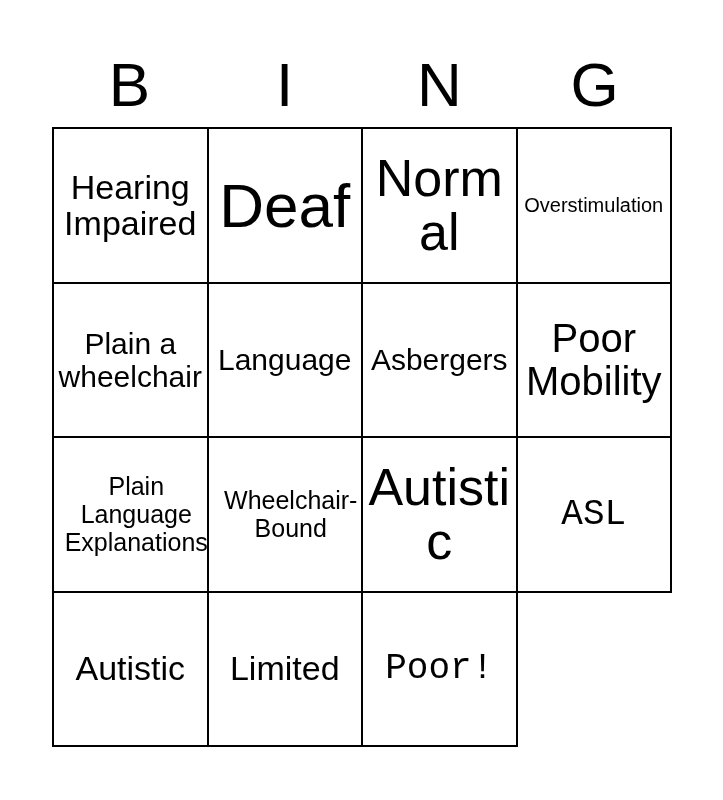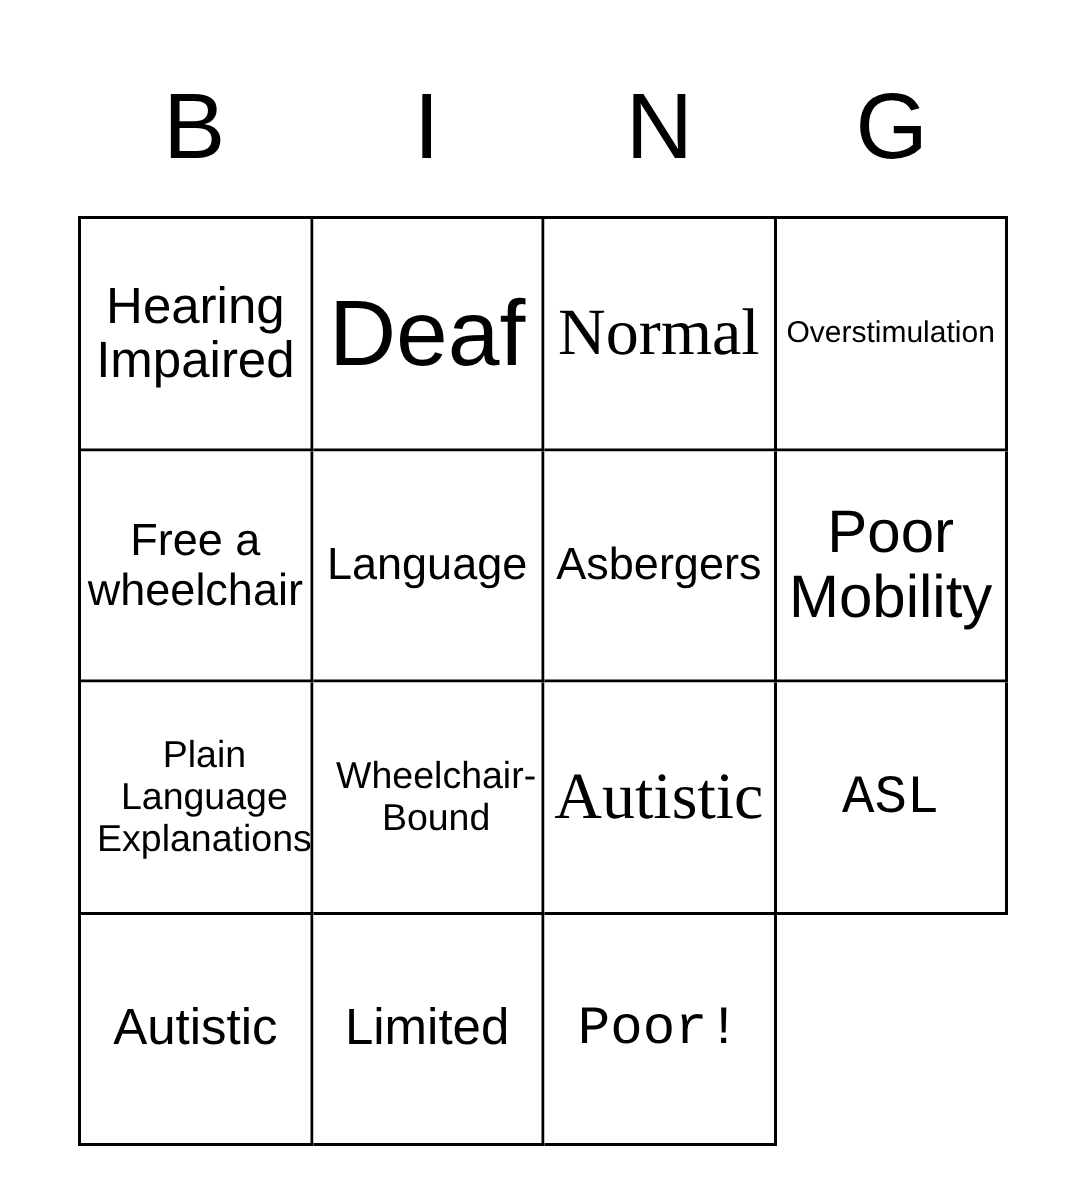--- a/index.html
+++ b/index.html
@@ -40,21 +40,21 @@
     font-weight: 400;
     letter-spacing: 0px;
     color: #000000;
     user-select: none;
   }
 
   
   #grid {
     position: absolute;
     left: 52px;
-    top: 144px;
+    top: 127px;
     width: 620px;
     height: 620px;
     display: grid;
     grid-template-columns: repeat(4, 1fr);
     grid-template-rows: repeat(4, 1fr);
     border-top: 2px solid #000000;
     border-left: 2px solid #000000;
     box-sizing: border-box;
     background: #ffffff;
   }
@@ -76,21 +76,21 @@
     color: #000000;
     width: 100%;
   }
 
   
   .sz-xs  { font-size: 20px; line-height: 1.15; }
   .sz-s   { font-size: 25px; line-height: 1.12; margin-left: 12px; }
   .sz-m   { font-size: 30px; line-height: 1.10; }
   .sz-ml  { font-size: 34px; line-height: 1.08; }
   .sz-l   { font-size: 40px; line-height: 1.06; text-align: center; }
-  .sz-xl  { font-size: 44px; line-height: 1.05; font-family: Liberation Serif, serif; }
+  .sz-xl  { font-size: 52px; line-height: 1.05; }
   .sz-xxl { font-size: 36px; line-height: 1.04; font-family: Liberation Mono, monospace; }
   .sz-hu  { font-size: 62px; line-height: 1.02; }
 </style>
 </head>
 <body>
 
 <div id="card">
 
   <div id="header-row">
     <div class="header-letter">B</div>
@@ -108,21 +108,21 @@
       <span class="cell-text sz-hu">Deaf</span>
     </div>
     <div class="cell">
       <span class="cell-text sz-xl">Normal</span>
     </div>
     <div class="cell">
       <span class="cell-text sz-xs">Overstimulation</span>
     </div>
 
     <div class="cell">
-      <span class="cell-text sz-m">Free a wheelchair</span>
+      <span class="cell-text sz-m">Plain a wheelchair</span>
     </div>
     <div class="cell">
       <span class="cell-text sz-m">Language</span>
     </div>
     <div class="cell">
       <span class="cell-text sz-m">Asbergers</span>
     </div>
     <div class="cell">
       <span class="cell-text sz-l">Poor Mobility</span>
     </div>

